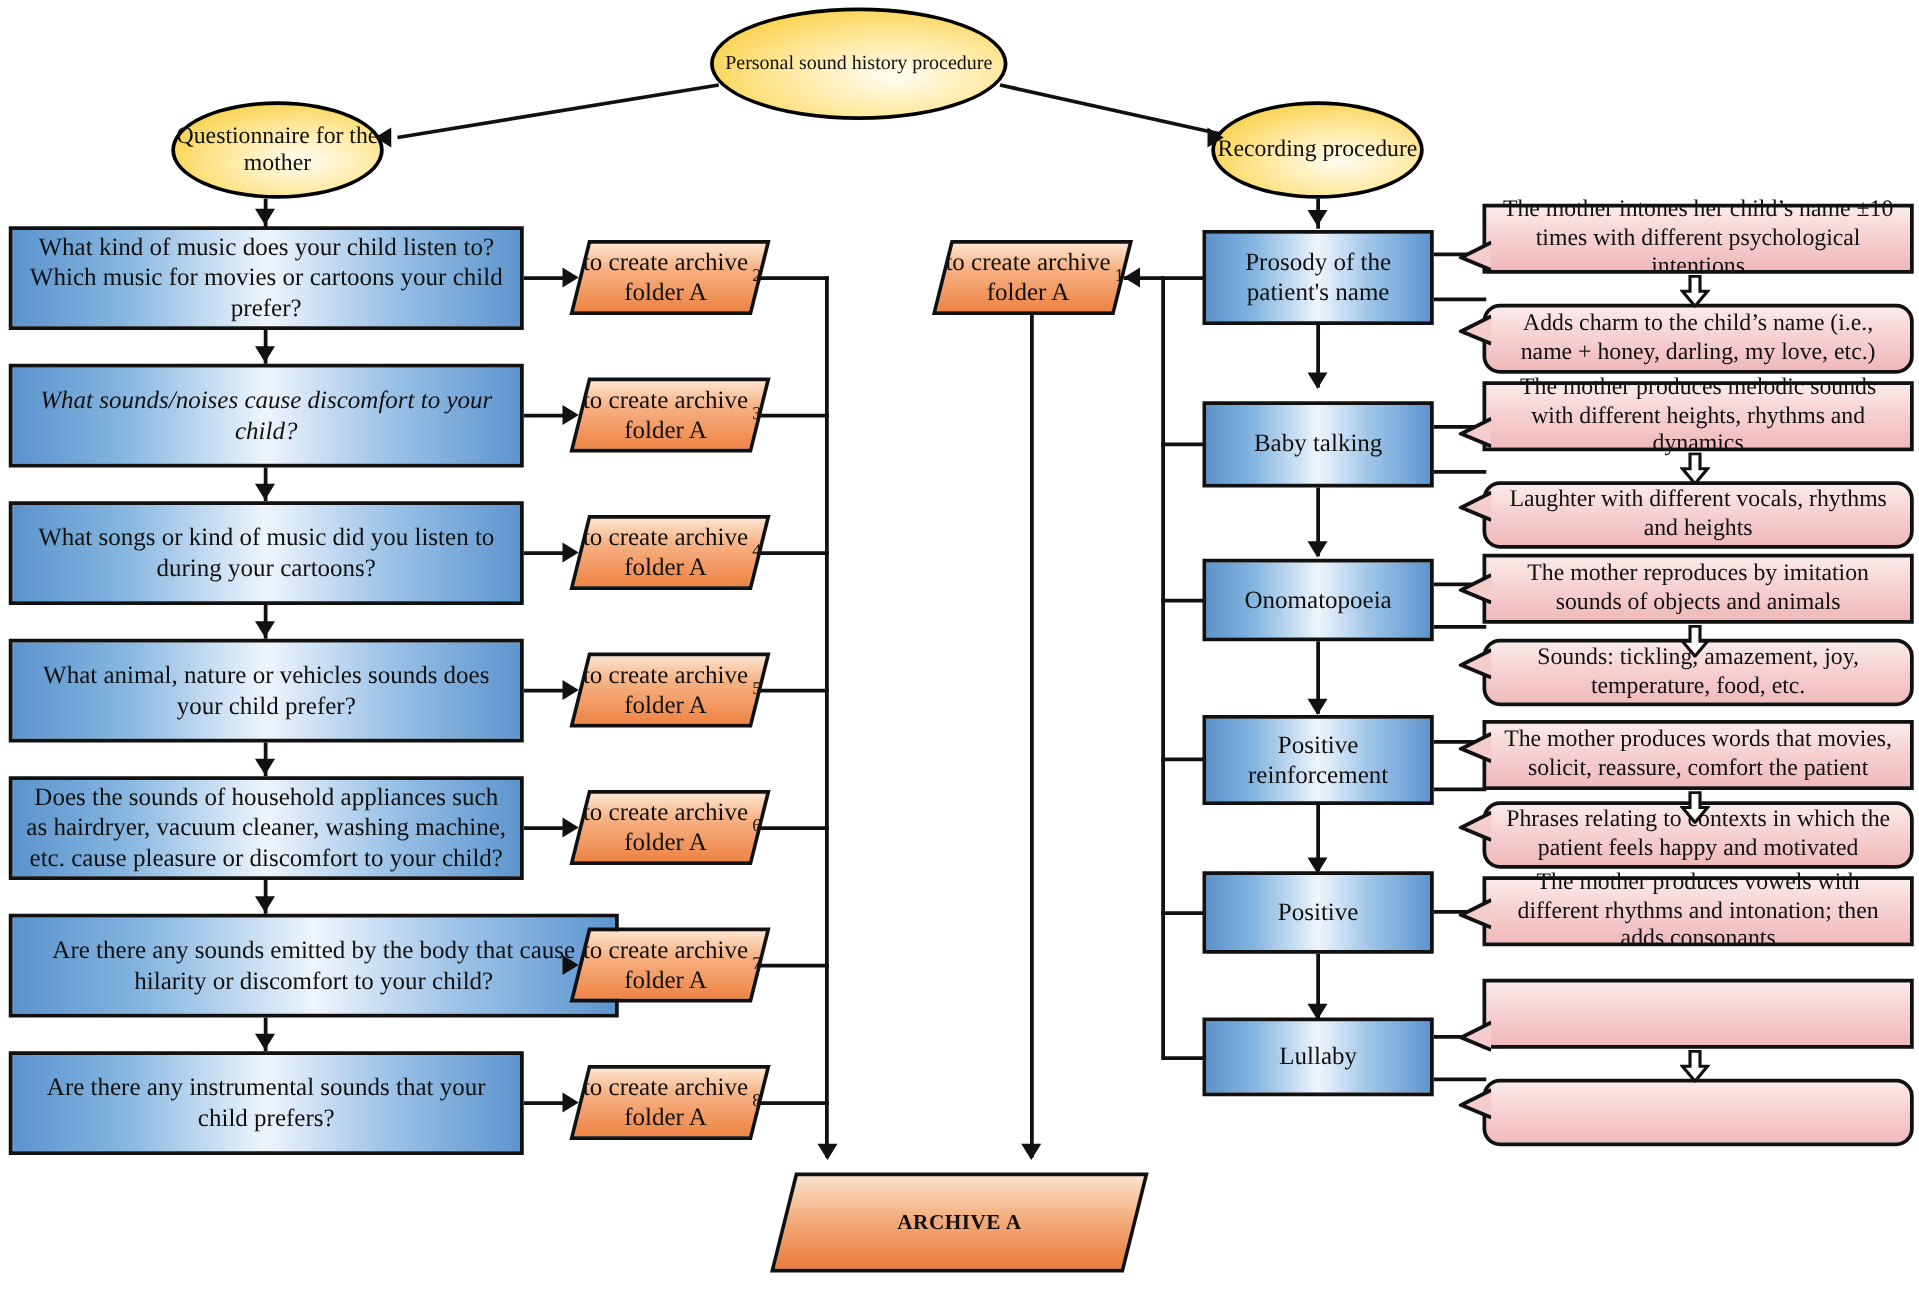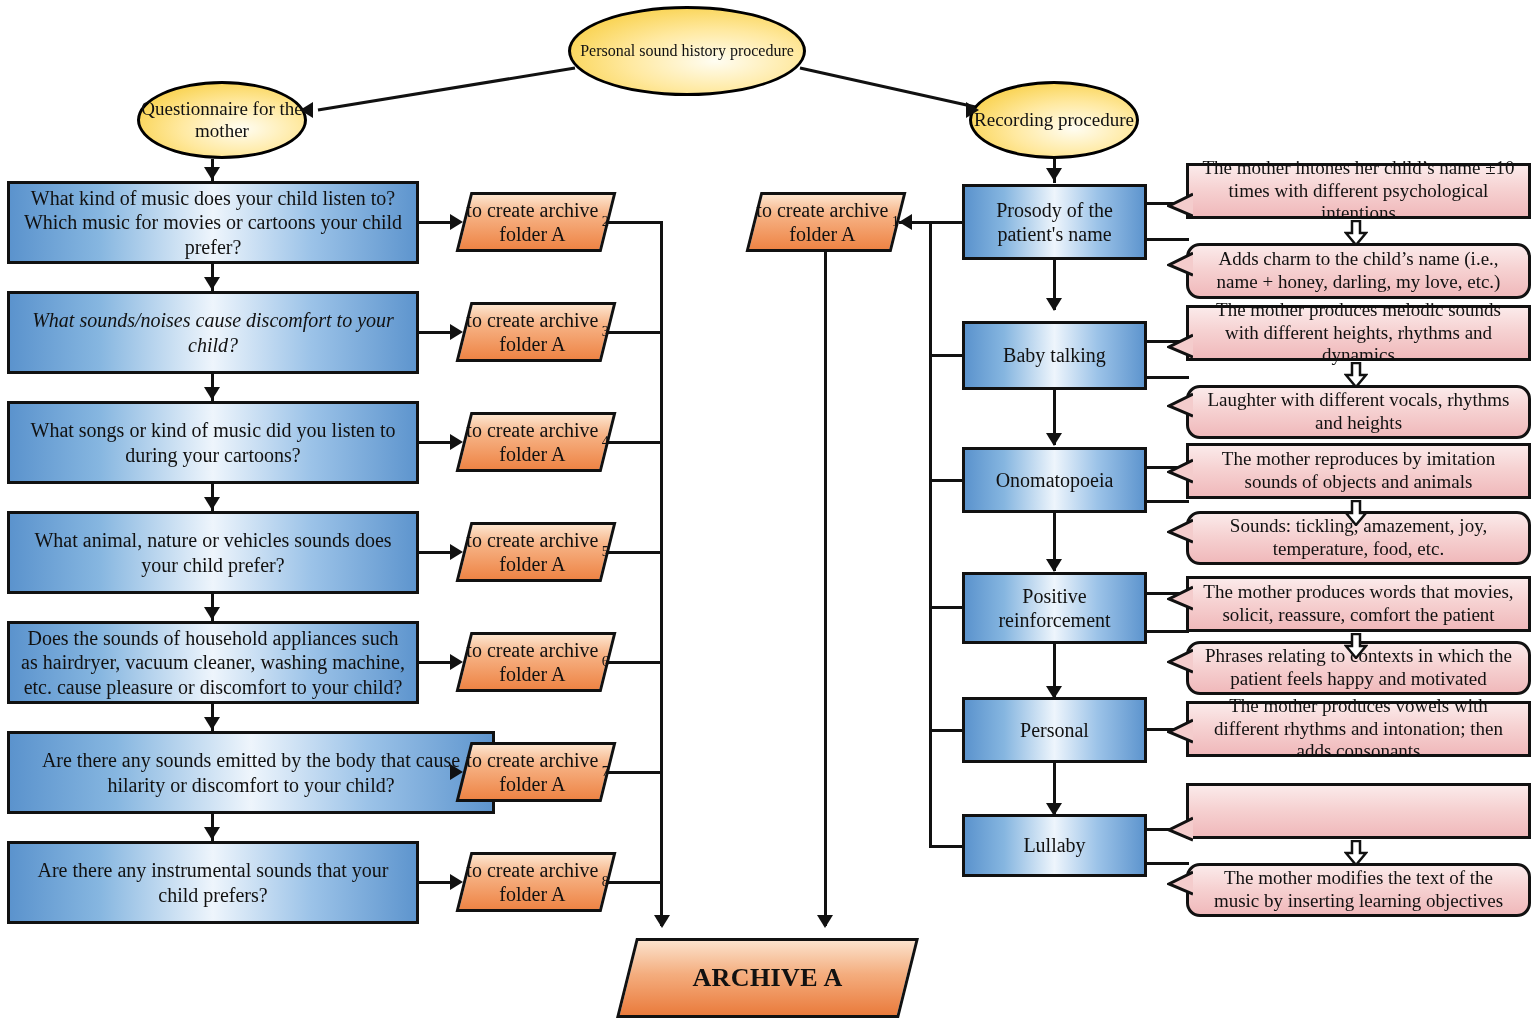--- a/index.html
+++ b/index.html
@@ -31,21 +31,21 @@
     transform:skewX(-14deg);
     border:3px solid #111;
     background:linear-gradient(to bottom,#fde4ce 0%,#f6b183 38%,#ee8445 100%);
     box-sizing:border-box;
   }
   .para .ptxt{
     position:absolute;inset:0;display:flex;align-items:center;justify-content:center;
     text-align:center;font-size:20px;line-height:1.2;color:#111;z-index:2;
   }
   .para.archive .skew{background:linear-gradient(to bottom,#fbe2cc 0%,#f4ad7e 45%,#ea7b3c 100%);}
-  .para.archive .ptxt{font-weight:bold;letter-spacing:.4px;font-size:26px;}
+  .para.archive .ptxt{font-weight:bold;letter-spacing:.4px;font-size:17px;}
 
   
   .pink{
     position:absolute;box-sizing:border-box;z-index:5;
     border:3px solid #111;
     background:linear-gradient(to bottom,#fbeaea 0%,#f6d2d2 45%,#f0b9bb 100%);
     display:flex;align-items:center;justify-content:center;text-align:center;
     font-size:19px;line-height:1.2;color:#111;padding:2px 10px;
   }
   .pink.rounded{border-radius:14px;}
@@ -248,21 +248,21 @@
   <div class="ln lnv" style="left:1053px;top:513px;height:58px;"></div>
   <div class="arrow arr-down" style="left:1046px;top:559px;"></div>
 
   <div class="node bluebox" style="left:962px;top:572px;width:185px;height:72px;">
     <span>Positive reinforcement</span>
   </div>
   <div class="ln lnv" style="left:1053px;top:644px;height:53px;"></div>
   <div class="arrow arr-down" style="left:1046px;top:686px;"></div>
 
   <div class="node bluebox" style="left:962px;top:697px;width:185px;height:66px;">
-    <span>Personal</span>
+    <span>Positive</span>
   </div>
   <div class="ln lnv" style="left:1053px;top:763px;height:52px;"></div>
   <div class="arrow arr-down" style="left:1046px;top:803px;"></div>
 
   <div class="node bluebox" style="left:962px;top:814px;width:185px;height:63px;">
     <span>Lullaby</span>
   </div>
 
   <div class="ln lnv" style="left:929px;top:221px;height:625px;"></div>
   <div class="ln lnh" style="left:929px;top:221px;width:36px;"></div>
@@ -393,16 +393,15 @@
         <path d="M8 1 L16 1 L16 13 L22 13 L12 25 L2 13 L8 13 Z" fill="#fff" stroke="#111" stroke-width="2.5"></path>
       </svg>
   </div>
   <div class="ln lnh" style="left:1147px;top:862px;width:42px;"></div>
   <div class="pink rounded" style="left:1186px;top:863px;width:345px;height:54px;">
     <div class="tail" style="top:4px;">
       <svg width="26" height="26" viewBox="0 0 26 26">
           <path d="M26 2 L2 14 L26 24" fill="#f4cccc" stroke="#111" stroke-width="3"></path>
         </svg>
     </div>
-    <span>The mother modifies the text of the music by inserting learning objectives</span>
   </div>
 
 </div>
 
 </body></html>

